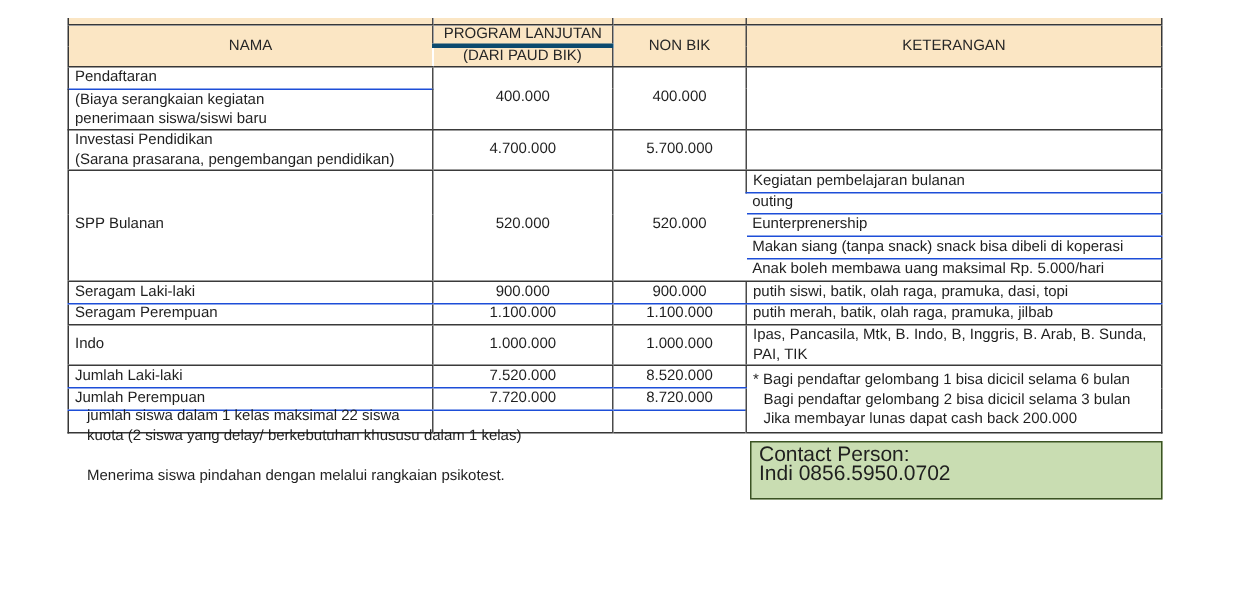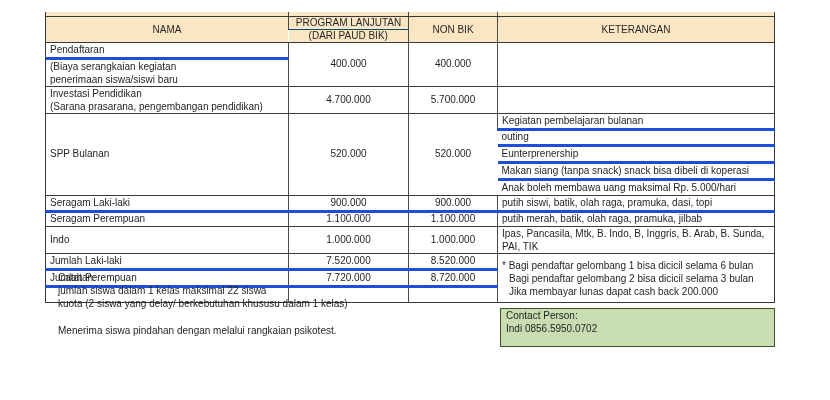--- a/index.html
+++ b/index.html
@@ -12,36 +12,36 @@
   .sheet{position:absolute;left:45px;top:12px;}
   table.fee{border-collapse:collapse;table-layout:fixed;width:729px;
     border:1.5px solid #373737;border-top:none;}
   table.fee td{padding:0 4px;font-size:10px;line-height:12px;vertical-align:middle;
     border-left:1px solid #4a4a4a;overflow:hidden;white-space:nowrap;}
   table.fee td:first-child{border-left:none;}
   tr.sliver td{height:4px;background:var(--header-bg);border-bottom:1.5px solid #373737;padding:0;}
   tr.h1 td{height:11px;}
   tr.h2 td{height:12px;}
   td.th{background:var(--header-bg);text-align:center;font-size:10px;color:#262626;}
-  td.th.bb-l{border-bottom:1px solid #0c4a6e;}
+  td.th.bb-l{border-bottom:3px solid #0c4a6e;}
   tr.h2 td.th, td.th.deep{border-bottom:1.5px solid #373737;}
   tr.r td{height:13.8px;}
-  .bb-l{border-bottom:3px solid #1d4ed8;}
+  .bb-l{border-bottom:1px solid #1d4ed8;}
   .bb-d{border-bottom:1.5px solid #3a3a3a;}
   td.val{text-align:center;}
   td.ket{padding:0 3px;margin-top:20px;}
   .cell-line{line-height:13px;}
   .ket-ind{padding-left:7px;}
   
   .notes{position:absolute;left:58px;top:271px;font-size:10px;}
   .note-line{line-height:13.2px;min-height:13.2px;white-space:nowrap;}
   
-  .contact{position:absolute;left:500px;top:308px;width:263px;height:35px;
+  .contact{position:absolute;left:500px;top:294px;width:263px;height:35px;
     background:var(--contact-bg);border:1.5px solid var(--contact-border);
-    padding:1px 5px;font-size:10px;}
+    padding:1px 5px;font-size:14px;}
   .contact .c-line{line-height:12.6px;white-space:nowrap;}
 </style>
 </head>
 <body>
 
 <div class="sheet">
   <table class="fee">
     <colgroup>
       <col style="width:243px">
         <col style="width:120px">
@@ -154,21 +154,20 @@
     <tr class="r">
       <td></td>
       <td></td>
       <td></td>
     </tr>
   </tbody>
     </table>
 </div>
 
 <div class="notes">
-  <div class="note-line">Catatan:</div>
   <div class="note-line">jumlah siswa dalam 1 kelas maksimal 22 siswa</div>
   <div class="note-line">kuota (2 siswa yang delay/ berkebutuhan khususu dalam 1 kelas)</div>
   <div class="note-line"></div>
   <div class="note-line">Menerima siswa pindahan dengan melalui rangkaian psikotest.</div>
 </div>
 
 <div class="contact">
   <div class="c-line">Contact Person:</div>
   <div class="c-line">Indi 0856.5950.0702</div>
 </div>

